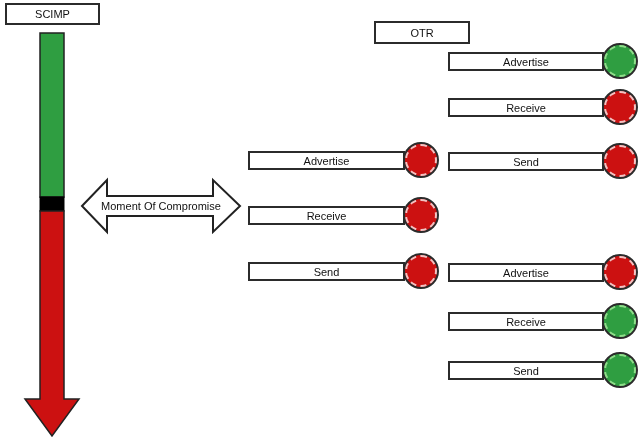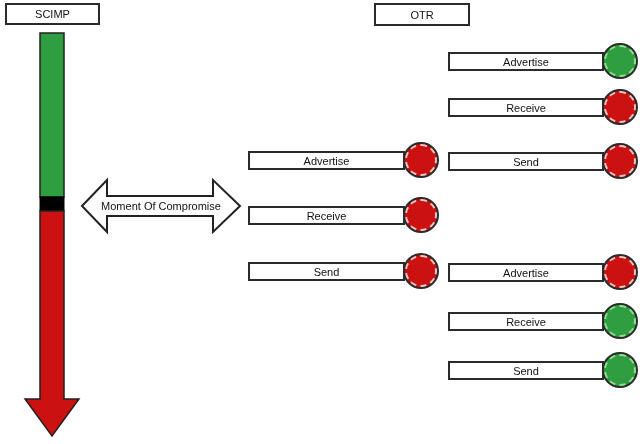--- a/index.html
+++ b/index.html
@@ -25,21 +25,21 @@
     box-sizing: border-box;
     border: 2px solid #2b2b2b;
     background: #ffffff;
     display: flex;
     align-items: center;
     justify-content: center;
     font-size: 11px;
     color: #111111;
   }
   .title-scimp { left: 5px; top: 3px; width: 95px; height: 22px; }
-  .title-otr   { left: 374px; top: 3px; width: 96px; height: 23px; }
+  .title-otr   { left: 374px; top: 21px; width: 96px; height: 23px; }
 
   .arrow-label {
     position: absolute;
     left: 97px;
     top: 200px;
     width: 128px;
     text-align: center;
     font-size: 11px;
     color: #111111;
     line-height: 12px;

